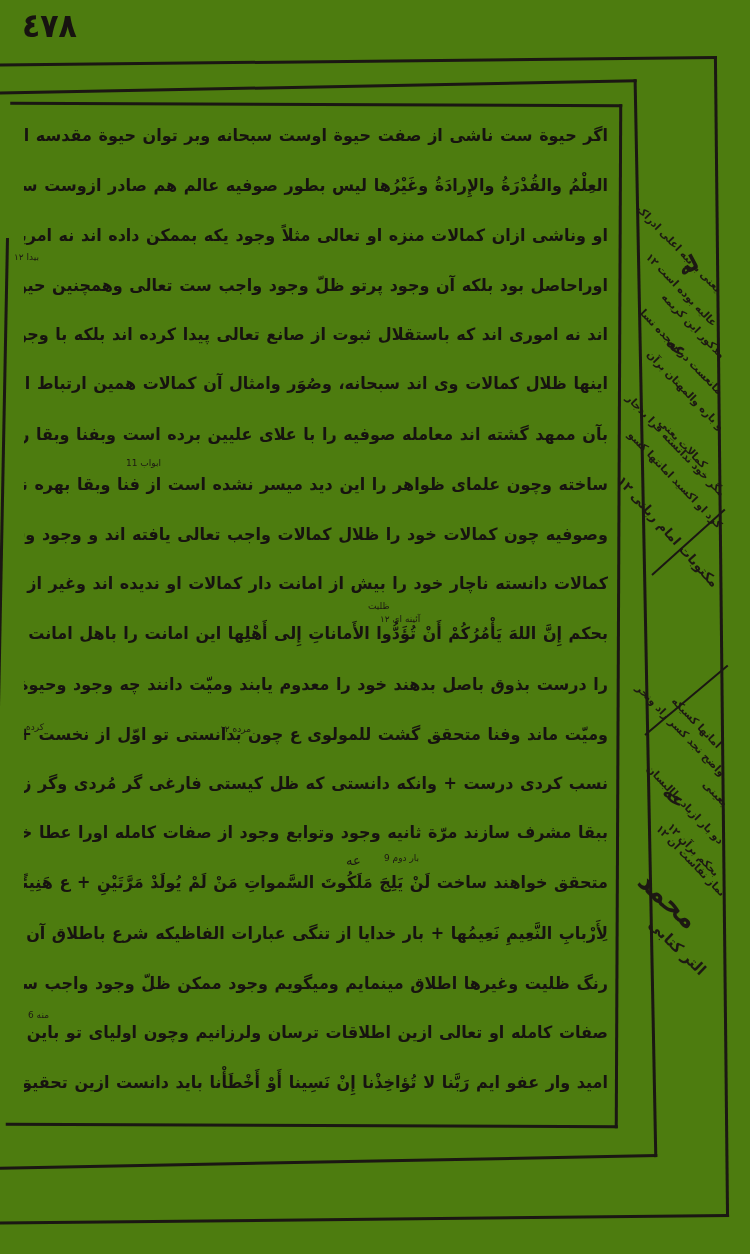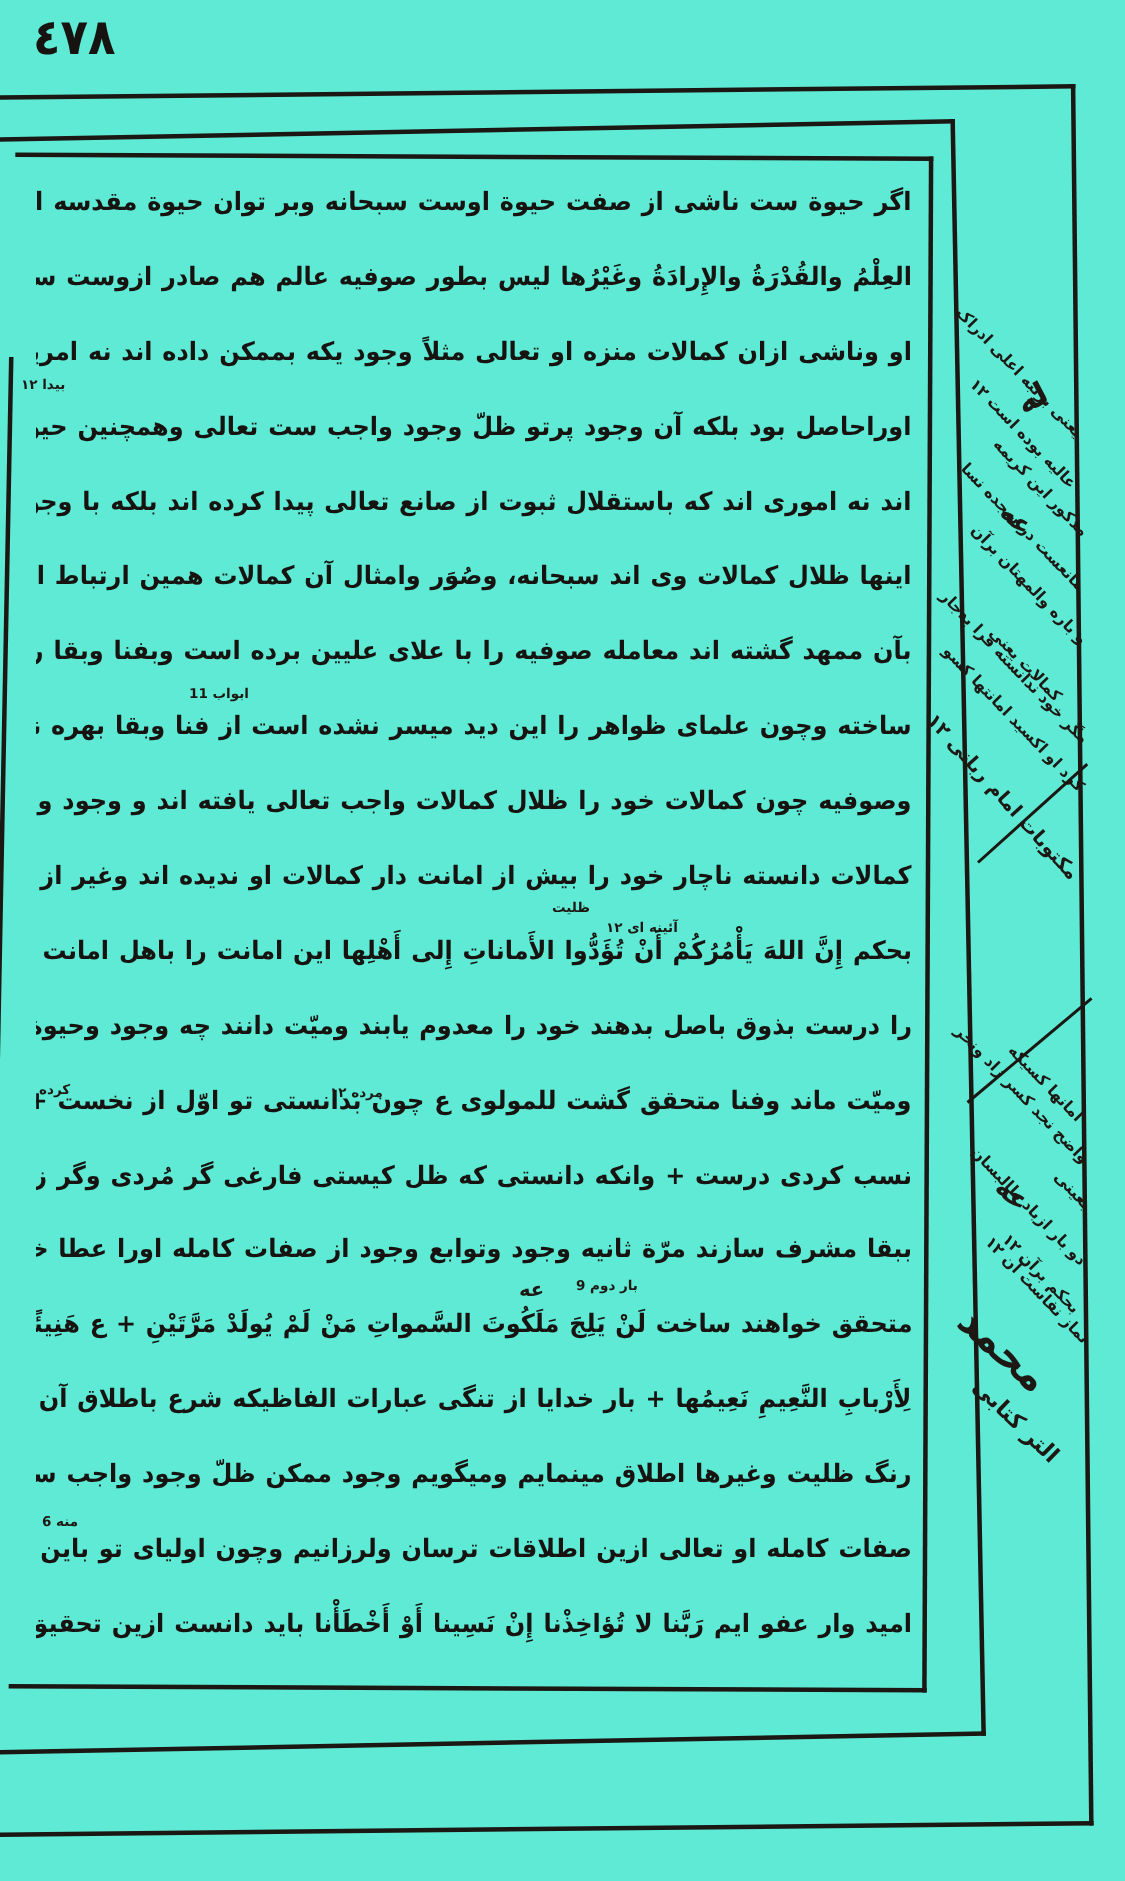--- a/index.html
+++ b/index.html
@@ -1,19 +1,19 @@
 <!DOCTYPE html>
 <html lang="fa"><head>
 <meta charset="utf-8">
 <style>
   html,body{margin:0;padding:0;}
   #page{
     position:relative;
     width:750px;height:1254px;
-    background:#5eead4;
+    background:#4d7c0f;
     overflow:hidden;
     font-family:"DejaVu Sans",sans-serif;
     color:#171310;
   }
   
   #page-number{
     position:absolute;left:22px;top:8px;
     font-size:30px;font-weight:bold;
     transform:scaleY(1.1);
   }
@@ -49,28 +49,28 @@
     font-size:16px;font-weight:bold;
     white-space:nowrap;
     text-align:justify;text-align-last:justify;
     overflow:hidden;
     transform:scaleY(1.05);
     word-spacing:1px;
   }
   
   .il{
     position:absolute;direction:rtl;
-    font-size:9px;font-weight:bold;white-space:nowrap;
+    font-size:9px;font-weight:normal;white-space:nowrap;
     color:#1d1813;
     text-align:right;
   }
   #il0{left:14px;top:252px;}
   #il1{left:126px;top:458px;}
   #il2{left:368px;top:601px;}
-  #il3{left:404px;top:614px;}
+  #il3{left:380px;top:614px;}
   #il4{left:26px;top:722px;}
   #il5{left:220px;top:724px;}
   #il6{left:384px;top:853px;}
   #il7{left:346px;top:853px;font-size:13px;}
   #il8{left:28px;top:1010px;}
   
   .mn{
     position:absolute;direction:rtl;
     font-weight:bold;white-space:nowrap;
     transform-origin:100% 0;

